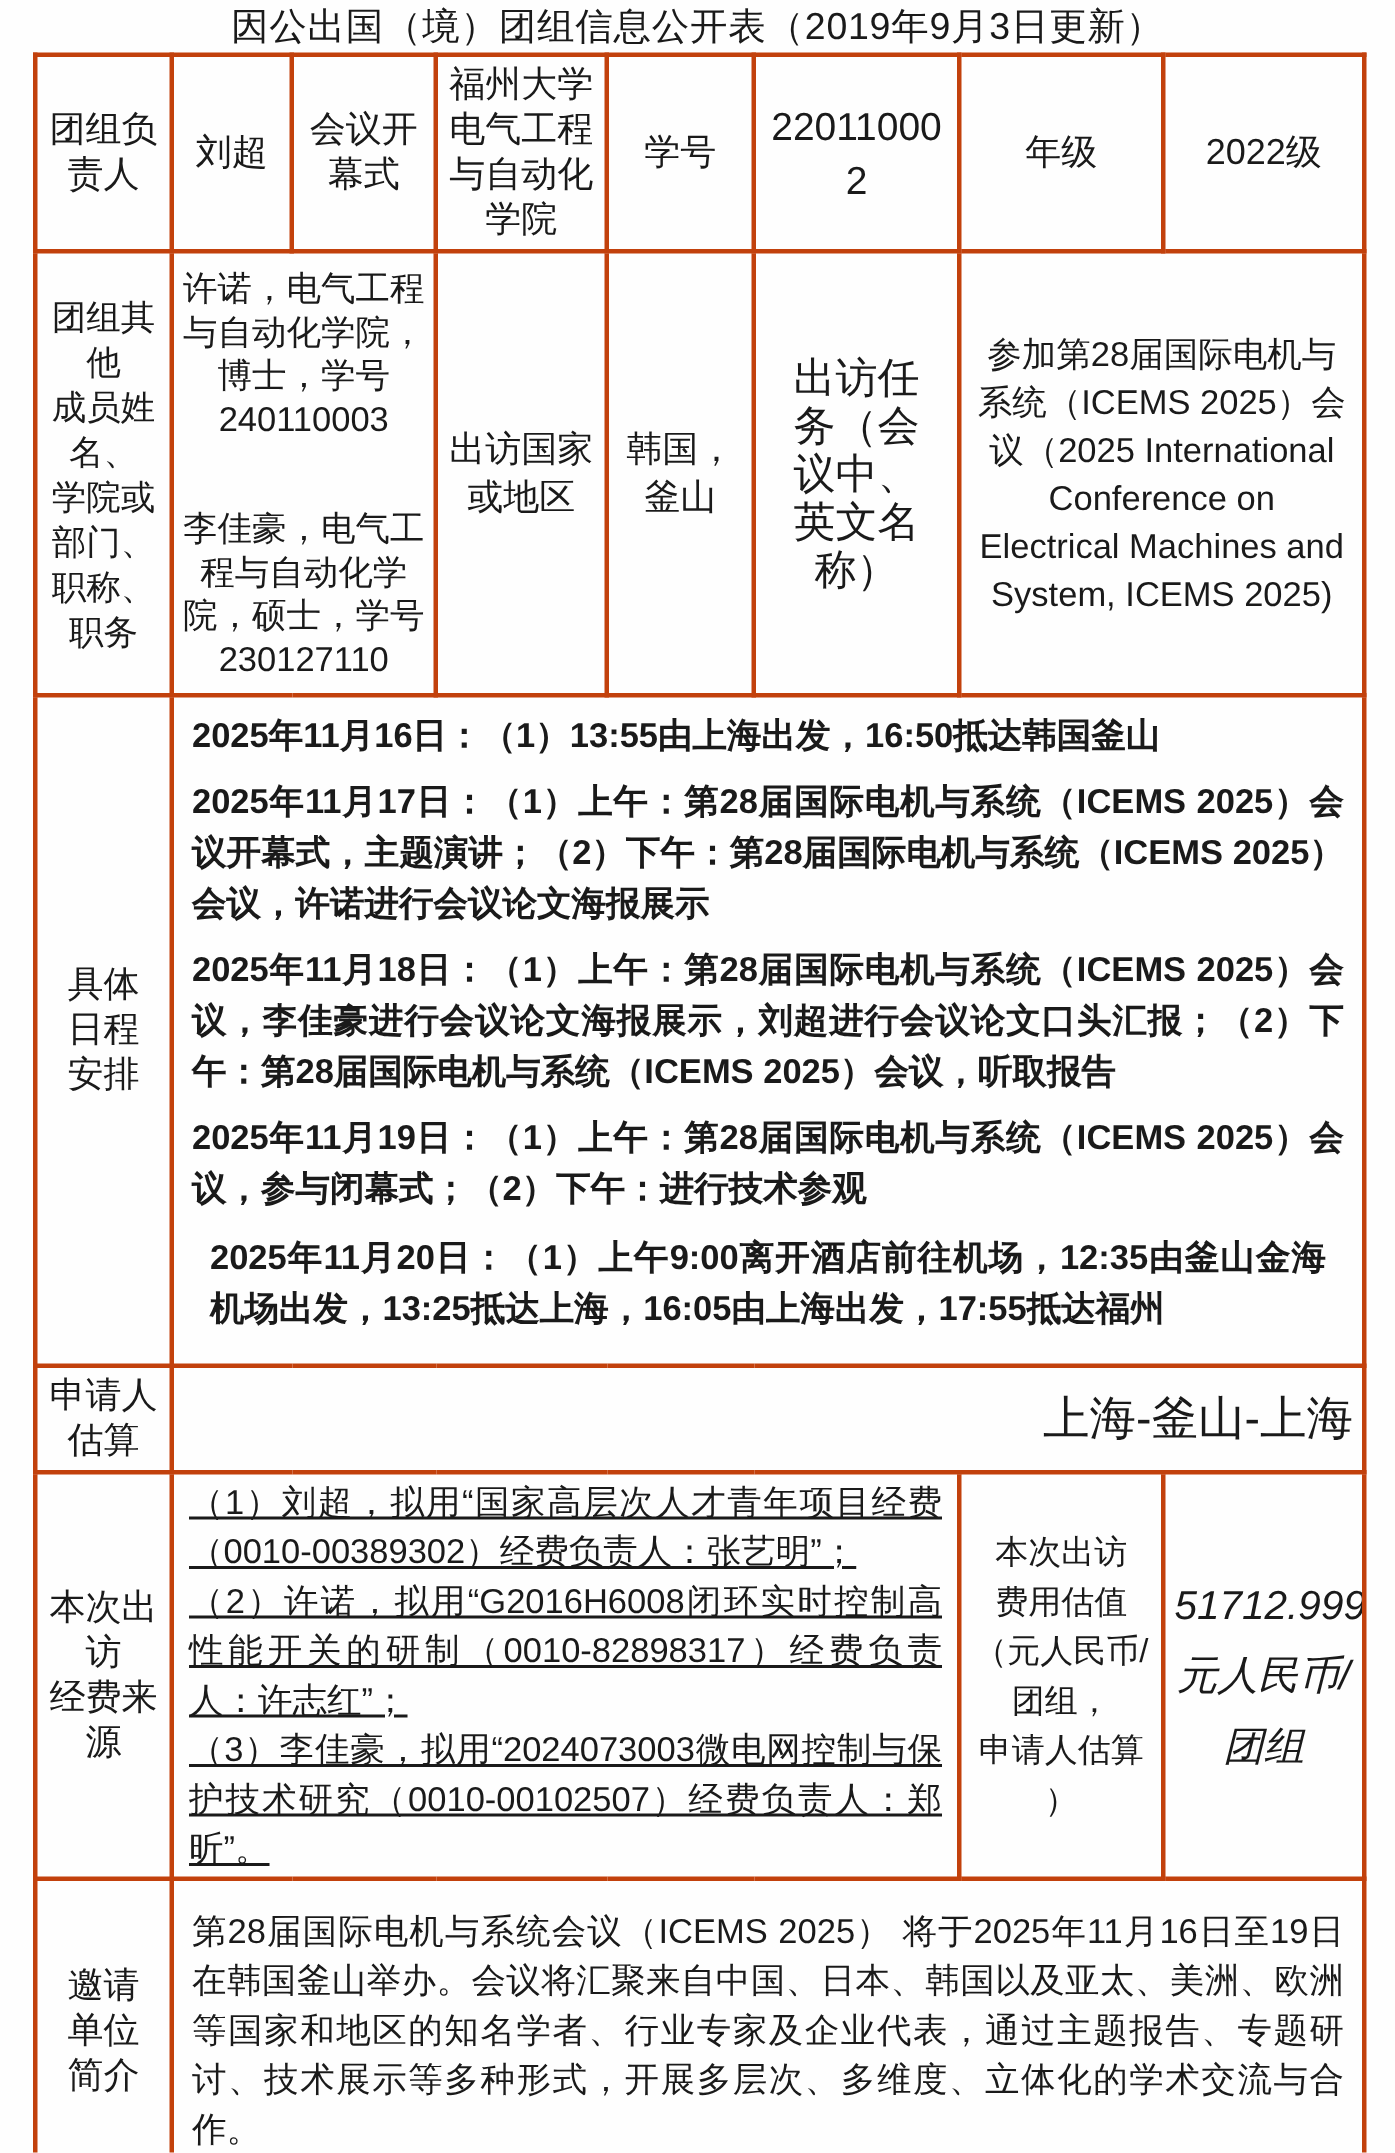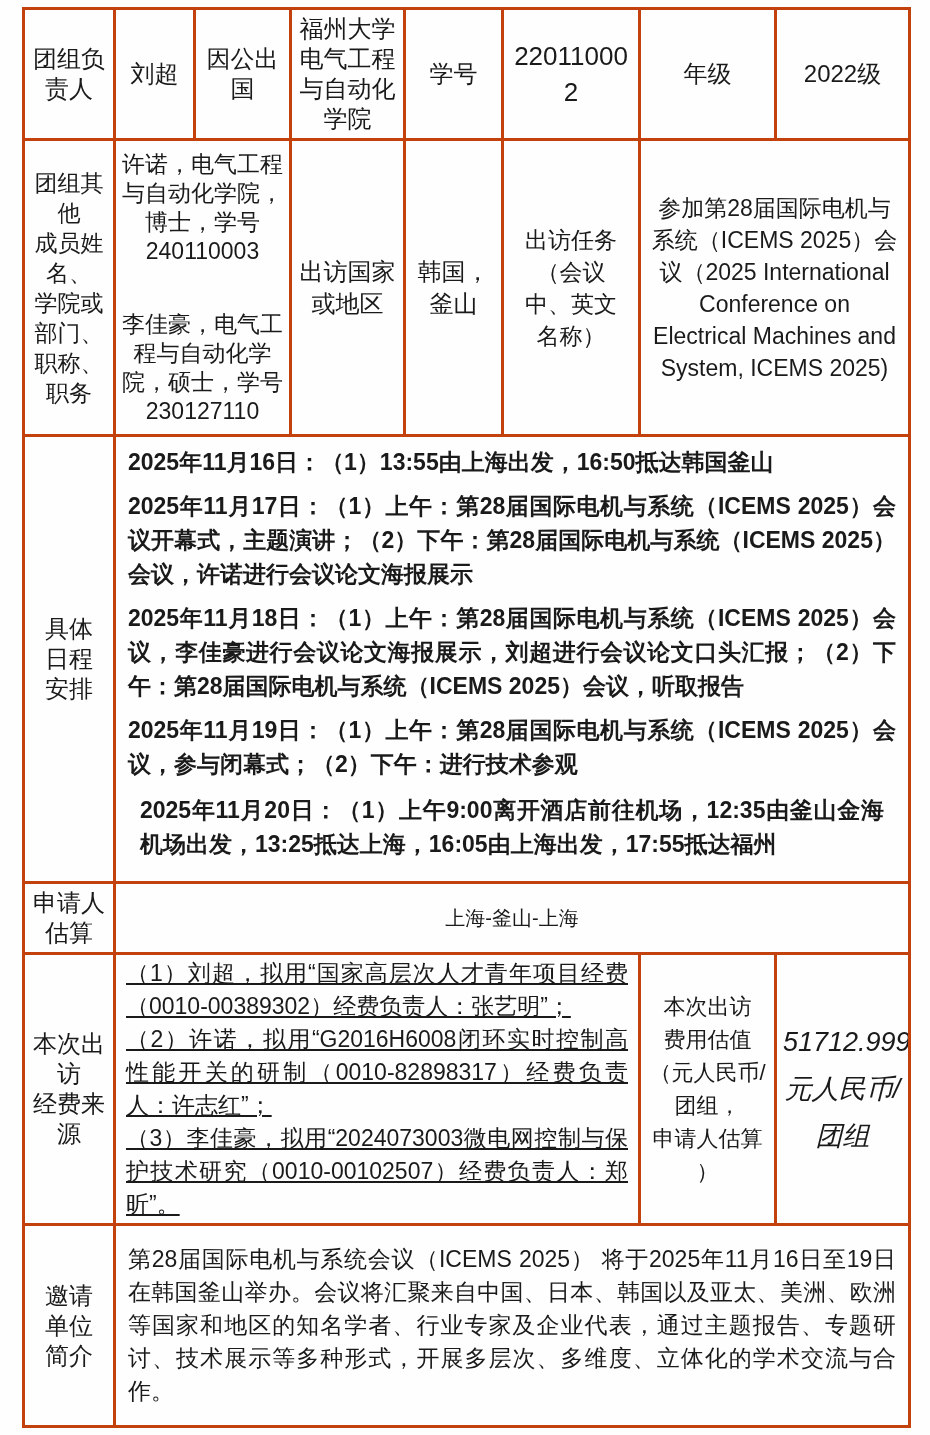--- a/index.html
+++ b/index.html
@@ -25,55 +25,56 @@
     word-break:normal;overflow:hidden;
   }
   .pre{white-space:pre-line;}
   .label-cell{font-size:24px;line-height:30px;padding:4px 4px;}
   .dept-value{line-height:30px;}
   .bignum{font-size:26px;word-break:break-all;line-height:36px;padding:4px 5px;}
   .members-cell{font-size:23px;line-height:29px;padding:4px 4px;}
   .members-cell p{margin:0 0 44px 0;}
   .members-cell p:last-child{margin:0;}
   .country-value{font-size:24px;line-height:32px;}
-  .task-label{font-size:23px;line-height:32px;padding:4px 19px;}
+  .task-label{font-size:28px;line-height:32px;padding:4px 19px;}
   .task-value{font-size:23px;line-height:32px;padding:4px 10px;}
   .itin-cell{text-align:justify;font-size:23px;line-height:34px;padding:8px 12px;font-weight:bold;}
   .itin-cell p{margin:0 0 10px 0;}
   .itin-cell p:last-child{margin:12px;}
-  .route-value{font-size:20px;}
+  .route-value{font-size:31px;text-align:right;}
   .funding-cell{text-align:justify;font-size:23px;line-height:33px;padding:2px 10px;}
   .funding-cell p{margin:0;text-decoration:underline;}
   .estimate-label{font-size:22px;line-height:33px;padding:2px 4px;}
   .estimate-value{font-size:27px;line-height:47px;font-style:italic;}
   .intro-cell{text-align:justify;font-size:23px;line-height:33px;padding:8px 12px;}
 </style>
 </head>
 <body>
 
 <div class="page">
 
+  <h1 class="doc-title">因公出国（境）团组信息公开表（2019年9月3日更新）</h1>
 
   <table class="info">
     <colgroup>
       <col style="width:91px">
         <col style="width:80px">
         <col style="width:96px">
         <col style="width:114px">
       <col style="width:98px">
         <col style="width:137px">
         <col style="width:136px">
         <col style="width:134px">
     </colgroup>
 
     <tbody>
         <tr style="height:127px">
       <td class="label-cell">团组负责人</td>
       <td>刘超</td>
-      <td class="label-cell">因公出国</td>
+      <td class="label-cell">会议开幕式</td>
       <td class="dept-value">福州大学电气工程与自动化学院</td>
       <td class="label-cell">学号</td>
       <td class="bignum">220110002</td>
       <td class="label-cell">年级</td>
       <td>2022级</td>
     </tr>
 
     <tr style="height:296px">
       <td class="label-cell pre" style="font-size:23px;line-height:30px;">团组其他
 成员姓名、

